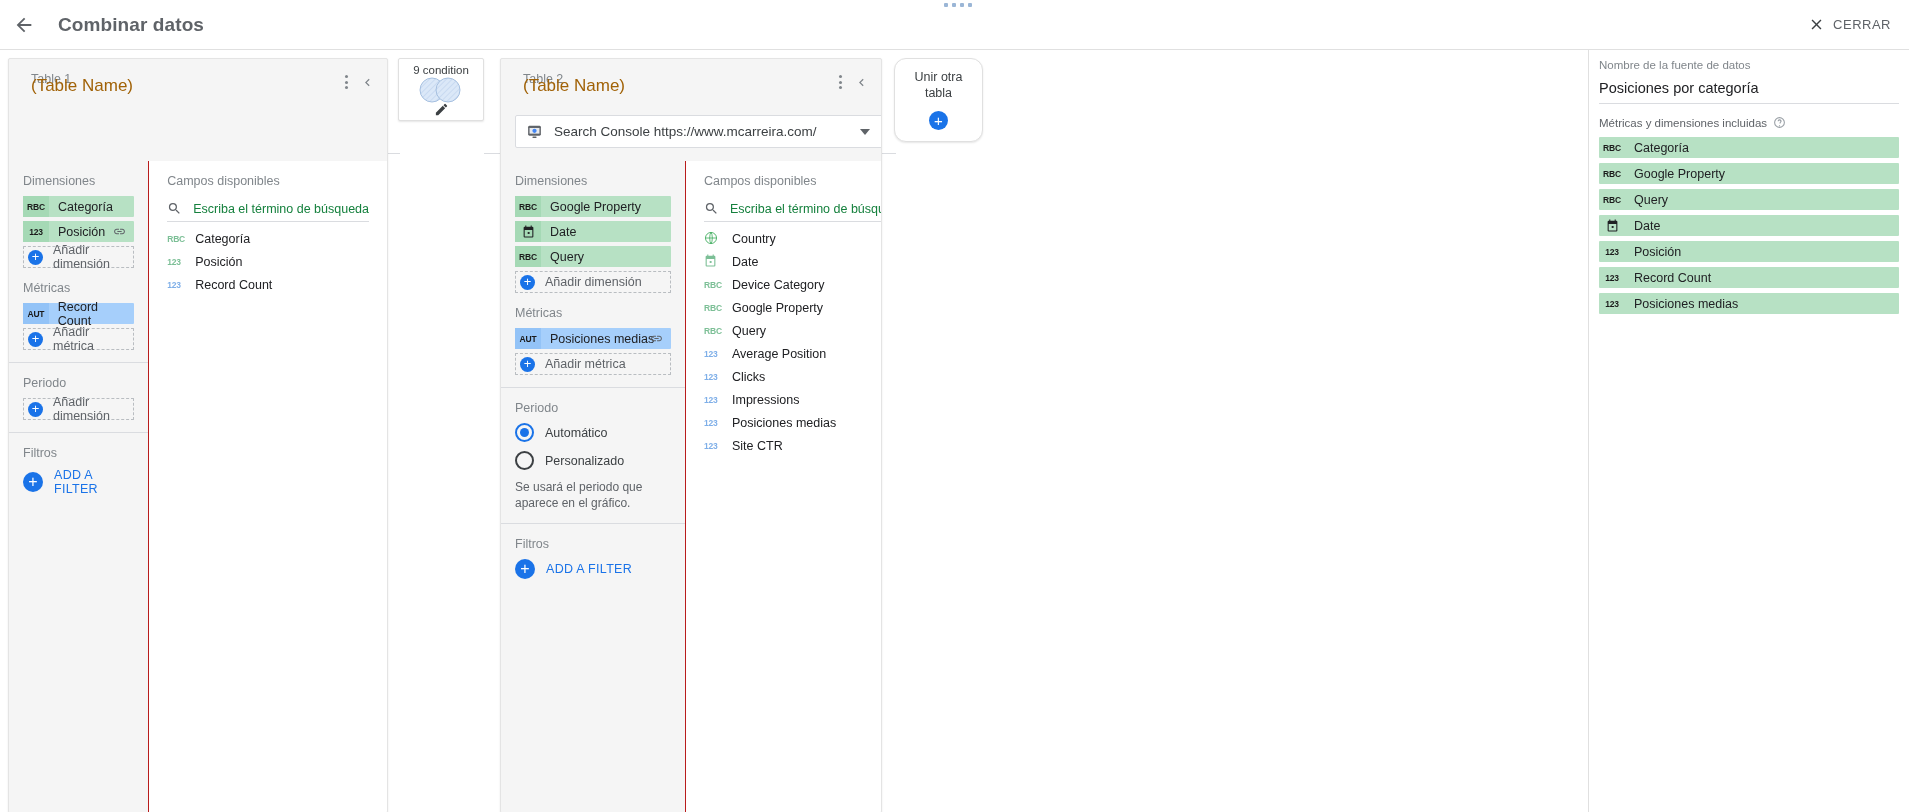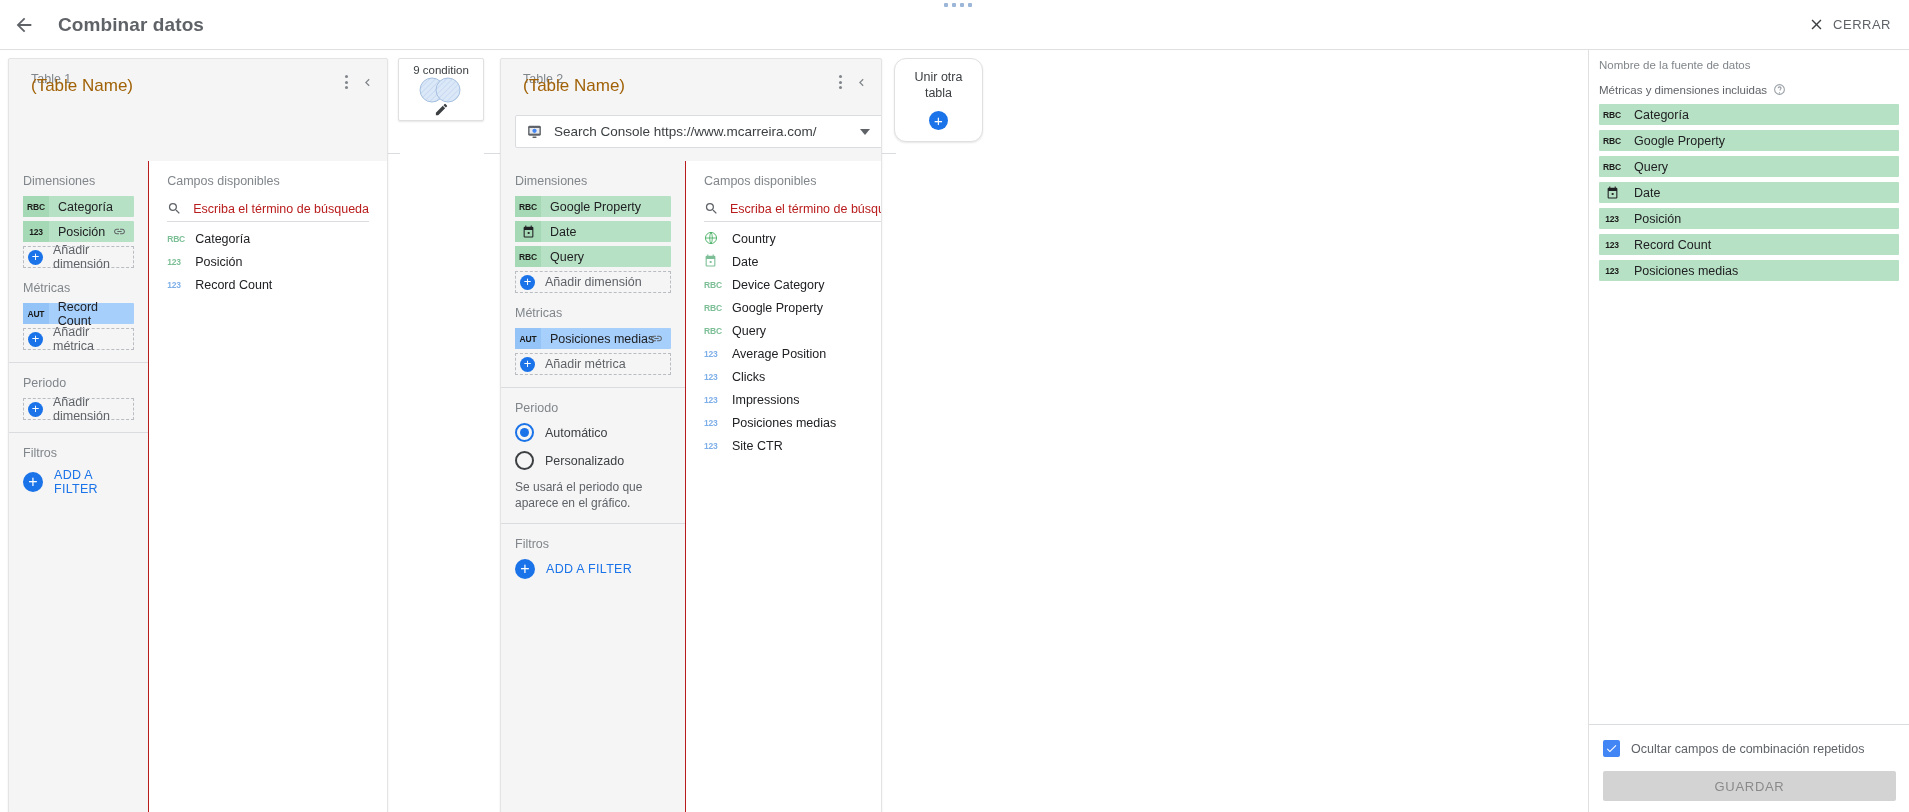--- a/index.html
+++ b/index.html
@@ -123,21 +123,21 @@
   .filter-link { display:flex; align-items:center; margin-top:4px; }
   .filter-link .plus-circle { width:20px; height:20px; font-size:16px; }
   .filter-link .lbl { margin-left:11px; font-size:12.5px; color:#1a73e8; letter-spacing:.3px; }
 
   
   .cd-title { font-size:12.5px; color:#80868b; margin:13px 0 0 18px; }
   .search-row {
     display:flex; align-items:center; margin:8px 18px 0 18px;
     border-bottom:1px solid #dadce0; height:26px;
   }
-  .search-row .ph { margin-left:11px; font-size:12.5px; color:#b91c1c; white-space:nowrap; overflow:hidden; }
+  .search-row .ph { margin-left:11px; font-size:12.5px; color:#15803d; white-space:nowrap; overflow:hidden; }
   .field-list { margin-top:6px; }
   .field-row { display:flex; align-items:center; height:21px; padding-left:18px; margin-bottom:2px; }
   .field-row .fb {
     width:21px; text-align:left; font-size:8.5px; font-weight:bold; letter-spacing:-0.2px; flex:none;
   }
   .fb.txt { color:#7cbf96; }
   .fb.num { color:#7fafe8; }
   .field-row .fname { margin-left:7px; font-size:12.5px; color:#202124; }
 
   
@@ -540,20 +540,21 @@
       </div>
       <span class="plus-circle">
           <span>+</span>
         </span>
     </div>
 
   </div>
 
   <div class="sidebar">
     <div class="sb-label">Nombre de la fuente de datos</div>
+    <div class="sb-name">Posiciones por categoría</div>
 
     <div class="sb-sub">
       <span class="lbl">Métricas y dimensiones incluidas</span>
       <span class="help-ic">
         <svg width="13" height="13" viewBox="0 0 24 24">
             <path fill="currentColor" d="M12 2a10 10 0 1 0 0 20 10 10 0 0 0 0-20zm0 18a8 8 0 1 1 0-16 8 8 0 0 1 0 16zm-1-3h2v2h-2v-2zm1-11a3.5 3.5 0 0 0-3.5 3.5h2A1.5 1.5 0 1 1 13 11c-.8.7-1 1.2-1 2.5v.5h2v-.5c0-.8.3-1.1 1-1.8A3.5 3.5 0 0 0 12 6z"></path>
           </svg>
       </span>
     </div>
 
@@ -586,26 +587,15 @@
       <div class="sb-chip">
         <span class="badge">123</span>
         <span class="cname">Record Count</span>
       </div>
       <div class="sb-chip">
         <span class="badge">123</span>
         <span class="cname">Posiciones medias</span>
       </div>
     </div>
 
-    <div class="sb-footer">
-      <div class="cb-row">
-        <span class="checkbox">
-          <svg width="13" height="13" viewBox="0 0 24 24">
-              <path fill="#fff" d="M9 16.17L4.83 12l-1.42 1.41L9 19 21 7l-1.41-1.41z"></path>
-            </svg>
-        </span>
-        <span class="lbl">Ocultar campos de combinación repetidos</span>
-      </div>
-      <div class="save-btn">GUARDAR</div>
-    </div>
   </div>
 
 </div>
 
 </body></html>

